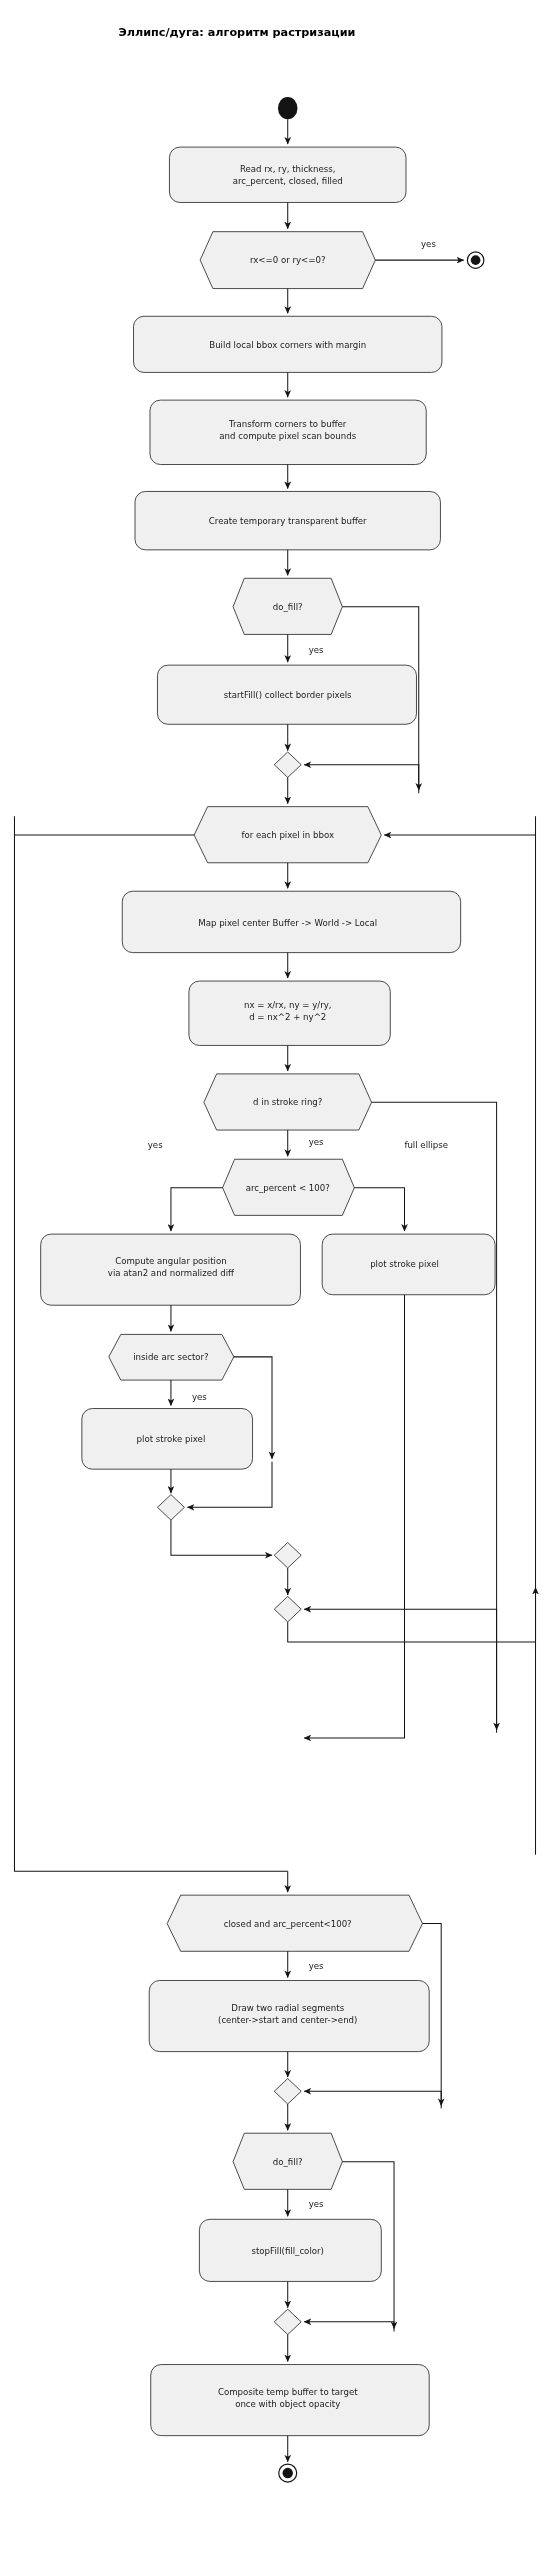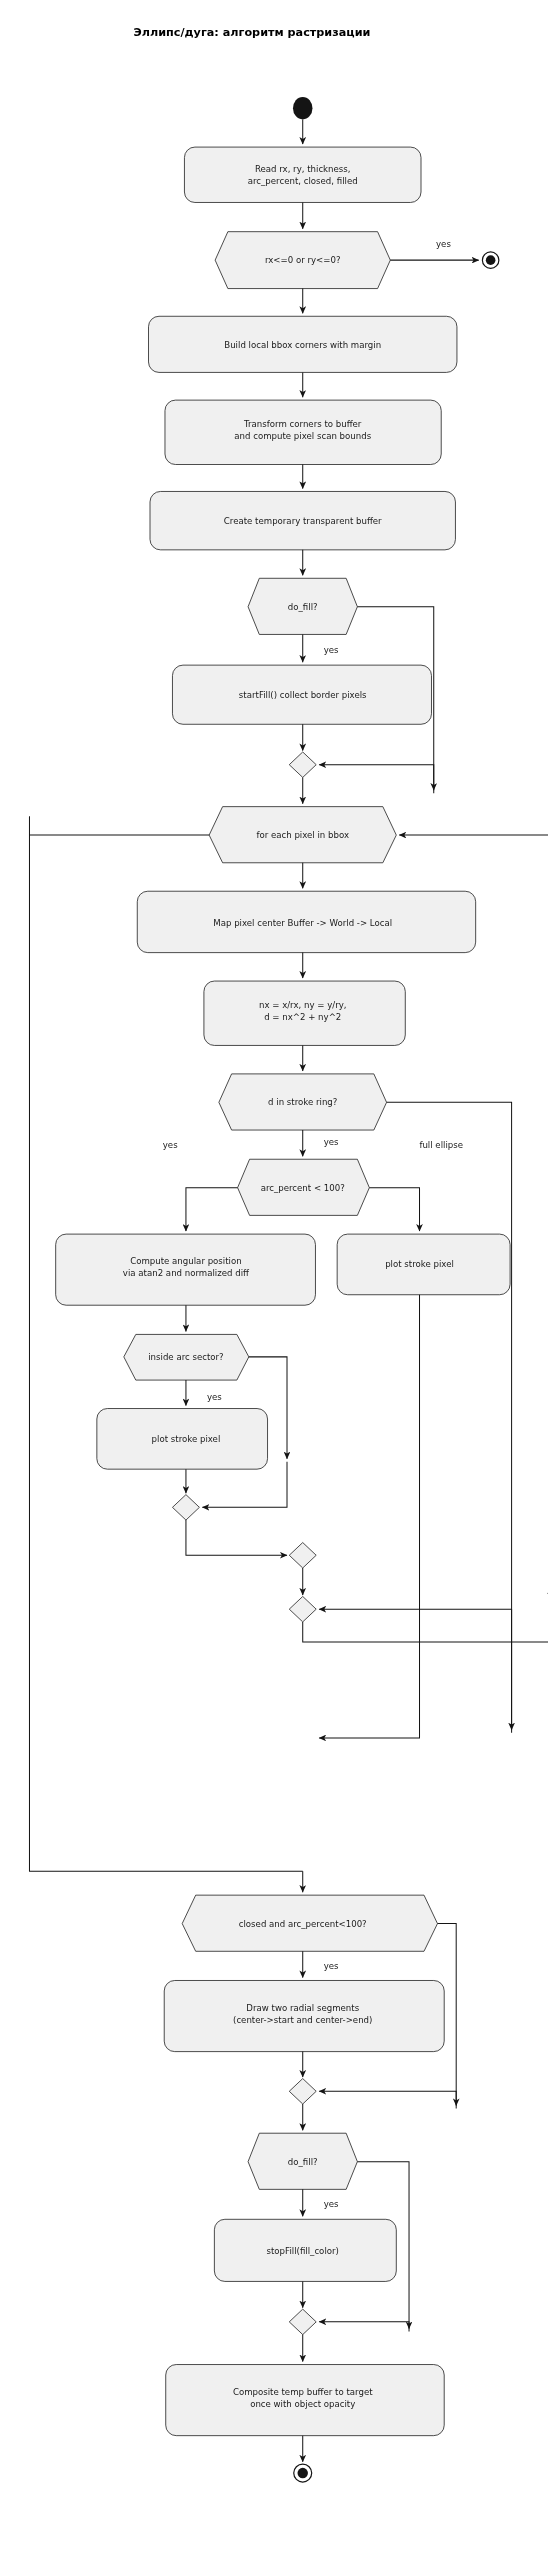--- a/index.html
+++ b/index.html
@@ -10,21 +10,21 @@
   }
   body {
     width: 548px;
     height: 2576px;
     position: relative;
     font-family: "DejaVu Sans", sans-serif;
     overflow: hidden;
   }
   #diagram-root {
     position: absolute;
-    top: 0; left: 16px;
+    top: 0; left: 1px;
     width: 508px;
     height: 2576px;
   }
   .diagram-title {
     font-family: "DejaVu Sans", sans-serif;
     font-size: 15px;
     font-weight: bold;
     fill: #000000;
   }
   .node-shape {

